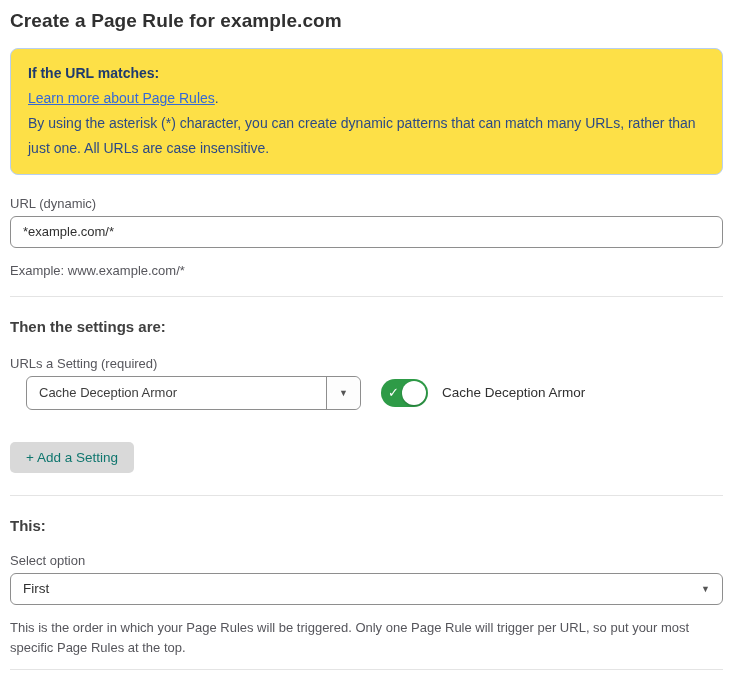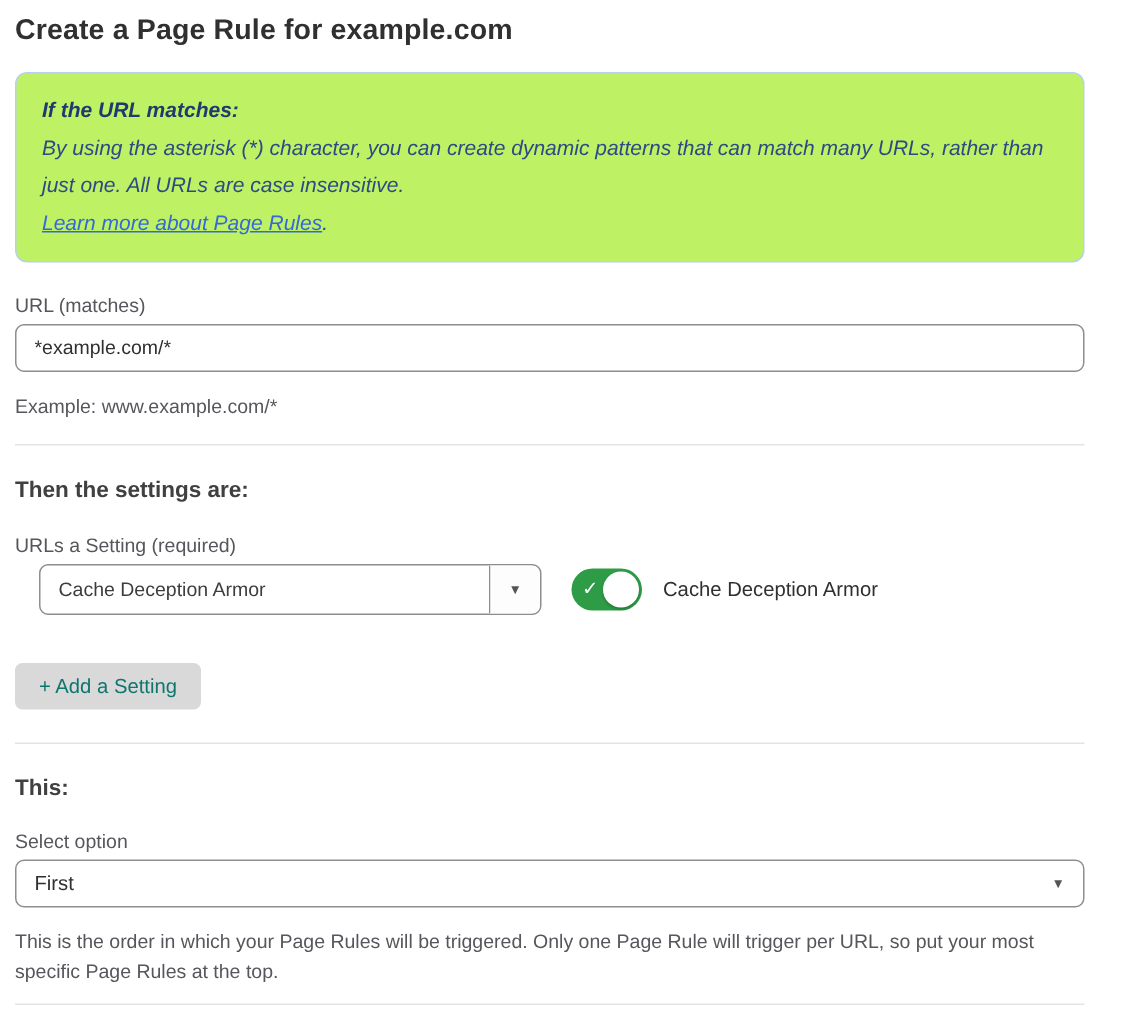--- a/index.html
+++ b/index.html
@@ -17,28 +17,27 @@
   }
   .page-title {
     font-size: 19px;
     font-weight: 700;
     color: #303030;
     letter-spacing: 0.1px;
   }
   
   .info-box {
     margin-top: 16px;
-    background: #bef264;
+    background: #fde047;
     border: 1px solid #b7cff2;
     border-radius: 8px;
     padding: 12px 17px 13px 17px;
     font-size: 14px;
     line-height: 1.78;
     color: #2d4a85;
-    font-style: italic;
   }
   .info-heading {
     font-weight: 700;
     color: #1e3a6e;
   }
   .info-link {
     color: #3569d6;
     text-decoration: underline;
     cursor: pointer;
   }
@@ -195,25 +194,25 @@
 </style>
 </head>
 <body>
 
 <div class="page">
 
   <h1 class="page-title">Create a Page Rule for example.com</h1>
 
   <div class="info-box">
     <div class="info-heading">If the URL matches:</div>
+    <div><span class="info-link">Learn more about Page Rules</span><span class="info-link-suffix">.</span></div>
     <div>By using the asterisk (*) character, you can create dynamic patterns that can match many URLs, rather than just one. All URLs are case insensitive.</div>
-    <div><span class="info-link">Learn more about Page Rules</span><span class="info-link-suffix">.</span></div>
-  </div>
-
-  <div class="field-label">URL (matches)</div>
+  </div>
+
+  <div class="field-label">URL (dynamic)</div>
   <input class="text-input" type="text" value="*example.com/*" style="">
   <div class="helper-text">Example: www.example.com/*</div>
 
   <hr class="divider">
 
   <div class="section-heading">Then the settings are:</div>
 
   <div class="field-label">URLs a Setting (required)</div>
 
   <div class="setting-row">

